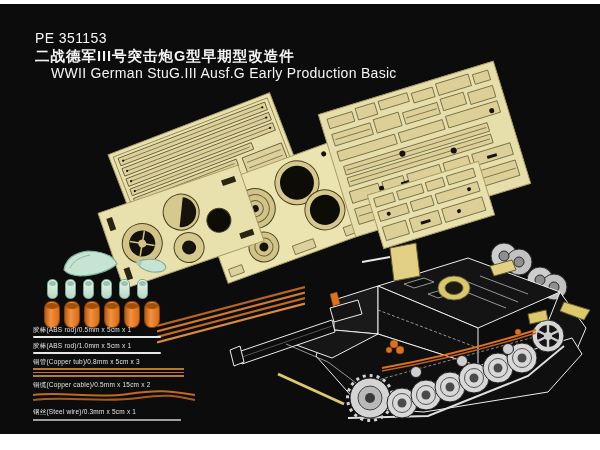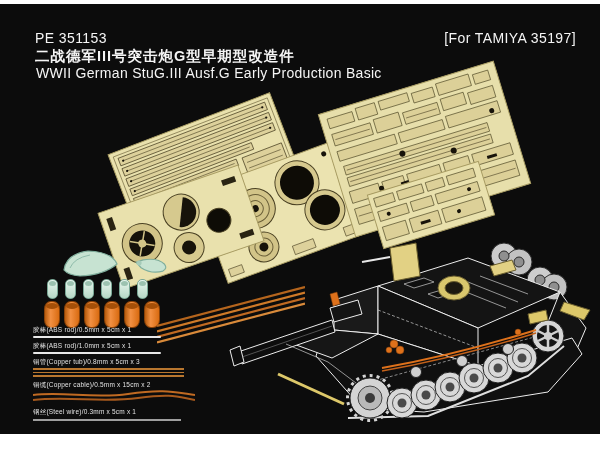--- a/index.html
+++ b/index.html
@@ -5,21 +5,21 @@
   html,body{margin:0;padding:0;background:#ffffff;}
   .stage{position:relative;width:600px;height:450px;background:#ffffff;overflow:hidden;
          font-family:"Liberation Sans","DejaVu Sans",sans-serif;}
   .photo{position:absolute;left:0;top:4px;width:600px;height:430px;background:#0c0c0c;overflow:hidden;}
 
   
   .hdr{position:absolute;color:#f5f5f5;white-space:nowrap;}
   .hdr-code{left:35px;top:26px;font-size:14px;letter-spacing:.4px;}
   .hdr-kit{right:24px;top:26px;font-size:14px;letter-spacing:.4px;}
   .hdr-cn{left:35px;top:43px;font-size:14.5px;letter-spacing:1px;font-weight:bold;}
-  .hdr-en{left:36px;top:61px;font-size:14px;letter-spacing:.3px;}
+  .hdr-en{left:51px;top:61px;font-size:14px;letter-spacing:.3px;}
 
   
   .fret{position:absolute;}
   .fret-a{left:116px;top:116px;width:175px;height:84px;transform:rotate(-21deg);}
   .fret-b{left:206px;top:158px;width:150px;height:100px;transform:rotate(-20deg);}
   .fret-c{left:106px;top:182px;width:150px;height:82px;transform:rotate(-19deg);}
   .fret-d{left:332px;top:80px;width:185px;height:130px;transform:rotate(-17deg);}
   .fret-e{left:372px;top:172px;width:118px;height:58px;transform:rotate(-17deg);}
 
   
@@ -51,21 +51,20 @@
 
   .tank{position:absolute;left:228px;top:236px;width:372px;height:198px;}
 </style>
 </head>
 <body>
 
 <div class="stage">
   <div class="photo">
 
     <div class="hdr hdr-code">PE 351153</div>
-    <div class="hdr hdr-kit">[For TAMIYA 35197]</div>
     <div class="hdr hdr-cn">二战德军III号突击炮G型早期型改造件</div>
     <div class="hdr hdr-en">WWII German StuG.III Ausf.G Early Production Basic</div>
 
     <svg class="fret fret-a" viewBox="0 0 175 84">
       <rect x="1" y="1" width="173" height="82" fill="#e9e1ad" stroke="#a89c63"></rect>
       <rect x="5" y="5" width="165" height="74" fill="none" stroke="#6a5f38" stroke-width="0.6"></rect>
       <g fill="#ddd19b" stroke="#4a4123" stroke-width="0.7">
         <rect x="9" y="8" width="157" height="8"></rect>
           <rect x="9" y="19" width="157" height="8"></rect>
         <rect x="9" y="30" width="157" height="8"></rect>

